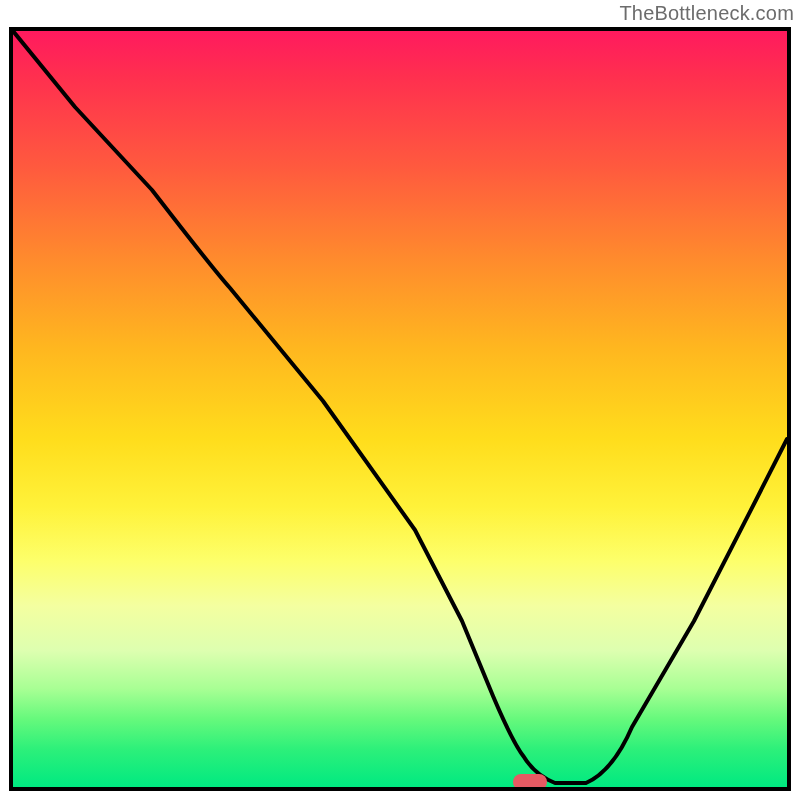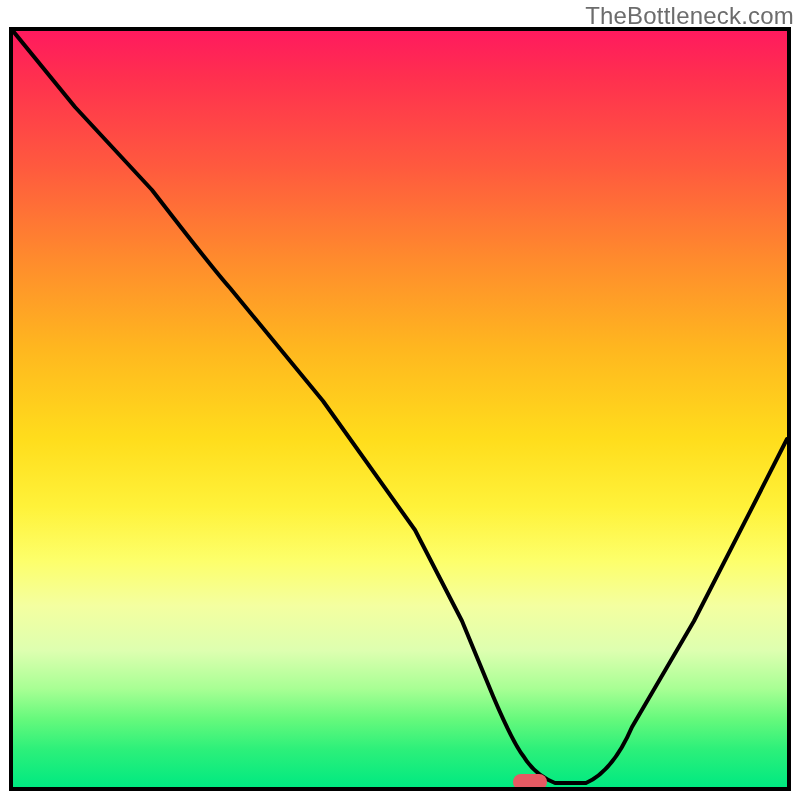--- a/index.html
+++ b/index.html
@@ -60,21 +60,21 @@
   }
   .marker {
     fill: #e55a63;
     stroke: rgba(0,0,0,0.0);
   }
   .watermark {
     position: absolute;
     top: 2px;
     right: 6px;
     color: #6c6c6c;
-    font-size: 24px;
+    font-size: 20px;
     font-weight: 500;
     letter-spacing: 0.2px;
     white-space: nowrap;
   }
 </style>
 </head>
 <body>
 
 <div class="chart-frame">
 

